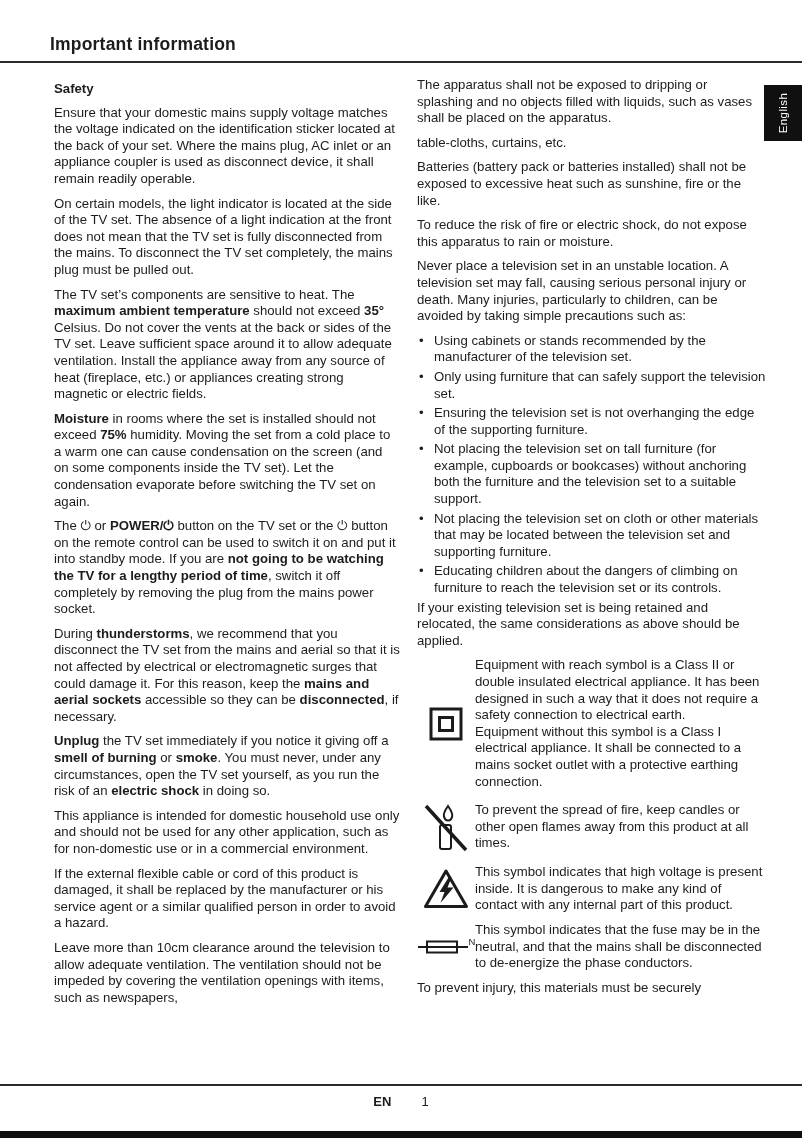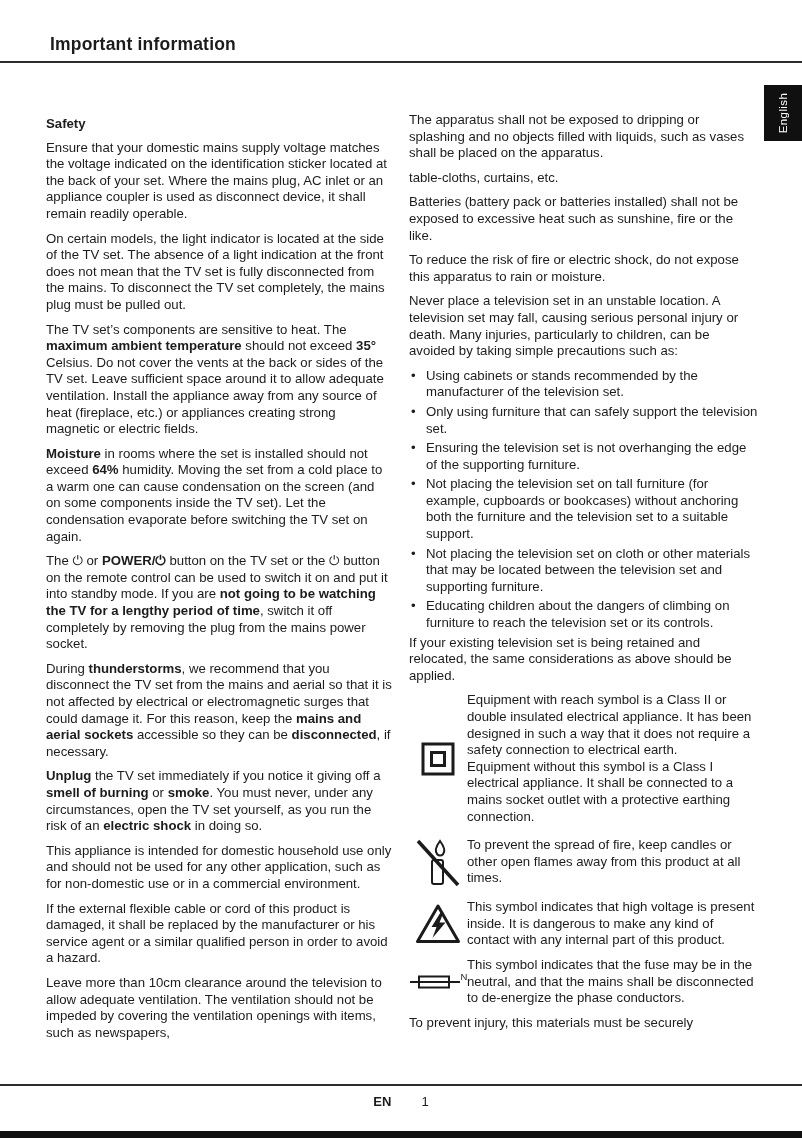--- a/index.html
+++ b/index.html
@@ -1,20 +1,20 @@
 <!DOCTYPE html>
 <html><head>
 <meta charset="utf-8">
 <style>
   html,body{margin:0;padding:0;background:#e8e8e8;}
   .page{position:relative;width:802px;height:1138px;background:#ffffff;overflow:hidden;
         font-family:"Liberation Sans", sans-serif;color:#1c1c1c;}
   .title{position:absolute;left:50px;top:34px;font-size:17.5px;font-weight:700;letter-spacing:.2px;}
   .title-rule{position:absolute;left:0;top:61px;width:802px;height:2px;background:#2b2b2b;}
-  .columns{position:absolute;left:46px;top:77px;width:712px;display:flex;gap:17px;margin-top:35px;}
+  .columns{position:absolute;left:54px;top:77px;width:712px;display:flex;gap:17px;}
   .col{font-size:13.2px;line-height:16.6px;}
   .col.left{width:346px;}
   .col.right{width:349px;}
   .h{font-weight:700;margin:4px 0 7px;}
   .p{margin:0 0 8px;}
   .b{font-weight:700;}
   .bullet{display:flex;margin:0 0 3px;}
   .bullet .marker{flex:0 0 15px;padding-left:2px;}
   .bullet .btext{flex:1;}
   .symrow{display:flex;align-items:center;margin:4px 0 8px;}
@@ -39,21 +39,21 @@
   <div class="side-tab">
     <span>English</span>
   </div>
 
   <div class="columns">
     <div class="col left" id="col-left">
         <div class="h"><span class="b">Safety</span></div>
         <div class="p"><span>Ensure that your domestic mains supply voltage matches the voltage indicated on the identification sticker located at the back of your set. Where the mains plug, AC inlet or an appliance coupler is used as disconnect device, it shall remain readily operable.</span></div>
         <div class="p"><span>On certain models, the light indicator is located at the side of the TV set. The absence of a light indication at the front does not mean that the TV set is fully disconnected from the mains. To disconnect the TV set completely, the mains plug must be pulled out.</span></div>
         <div class="p"><span>The TV set’s components are sensitive to heat. The </span><span class="b">maximum ambient temperature</span><span> should not exceed </span><span class="b">35°</span><span> Celsius. Do not cover the vents at the back or sides of the TV set. Leave sufficient space around it to allow adequate ventilation. Install the appliance away from any source of heat (fireplace, etc.) or appliances creating strong magnetic or electric fields.</span></div>
-        <div class="p"><span class="b">Moisture</span><span> in rooms where the set is installed should not exceed </span><span class="b">64%</span><span> humidity. Moving the set from a cold place to a warm one can cause condensation on the screen (and on some components inside the TV set). Let the condensation evaporate before switching the TV set on again.</span></div>
+        <div class="p"><span class="b">Moisture</span><span> in rooms where the set is installed should not exceed </span><span class="b">75%</span><span> humidity. Moving the set from a cold place to a warm one can cause condensation on the screen (and on some components inside the TV set). Let the condensation evaporate before switching the TV set on again.</span></div>
         <div class="p"><span>The ⏻ or </span><span class="b">POWER/⏻</span><span> button on the TV set or the ⏻ button on the remote control can be used to switch it on and put it into standby mode. If you are </span><span class="b">not going to be watching the TV for a lengthy period of time</span><span>, switch it off completely by removing the plug from the mains power socket.</span></div>
         <div class="p"><span>During </span><span class="b">thunderstorms</span><span>, we recommend that you disconnect the TV set from the mains and aerial so that it is not affected by electrical or electromagnetic surges that could damage it. For this reason, keep the </span><span class="b">mains and aerial sockets</span><span> accessible so they can be </span><span class="b">disconnected</span><span>, if necessary.</span></div>
         <div class="p"><span class="b">Unplug</span><span> the TV set immediately if you notice it giving off a </span><span class="b">smell of burning</span><span> or </span><span class="b">smoke</span><span>. You must never, under any circumstances, open the TV set yourself, as you run the risk of an </span><span class="b">electric shock</span><span> in doing so.</span></div>
         <div class="p"><span>This appliance is intended for domestic household use only and should not be used for any other application, such as for non-domestic use or in a commercial environment.</span></div>
         <div class="p"><span>If the external flexible cable or cord of this product is damaged, it shall be replaced by the manufacturer or his service agent or a similar qualified person in order to avoid a hazard.</span></div>
         <div class="p"><span>Leave more than 10cm clearance around the television to allow adequate ventilation. The ventilation should not be impeded by covering the ventilation openings with items, such as newspapers,</span></div>
       </div>
     <div class="col right" id="col-right">
         <div class="p"><span>The apparatus shall not be exposed to dripping or splashing and no objects filled with liquids, such as vases shall be placed on the apparatus.</span></div>
         <div class="p"><span>table-cloths, curtains, etc.</span></div>

